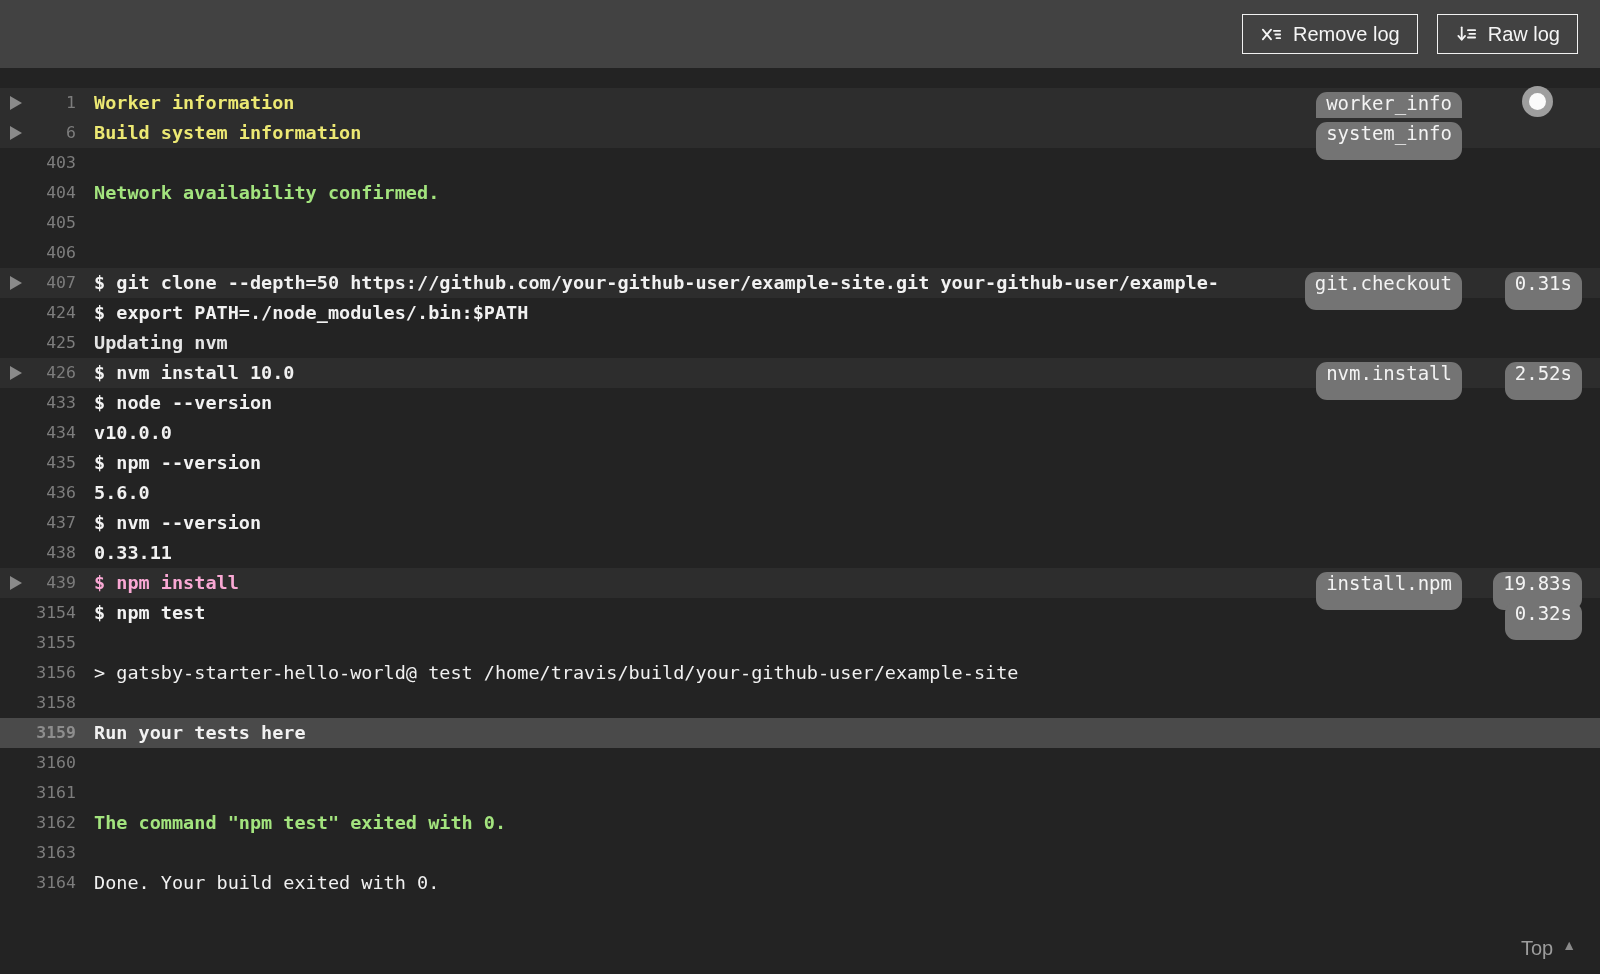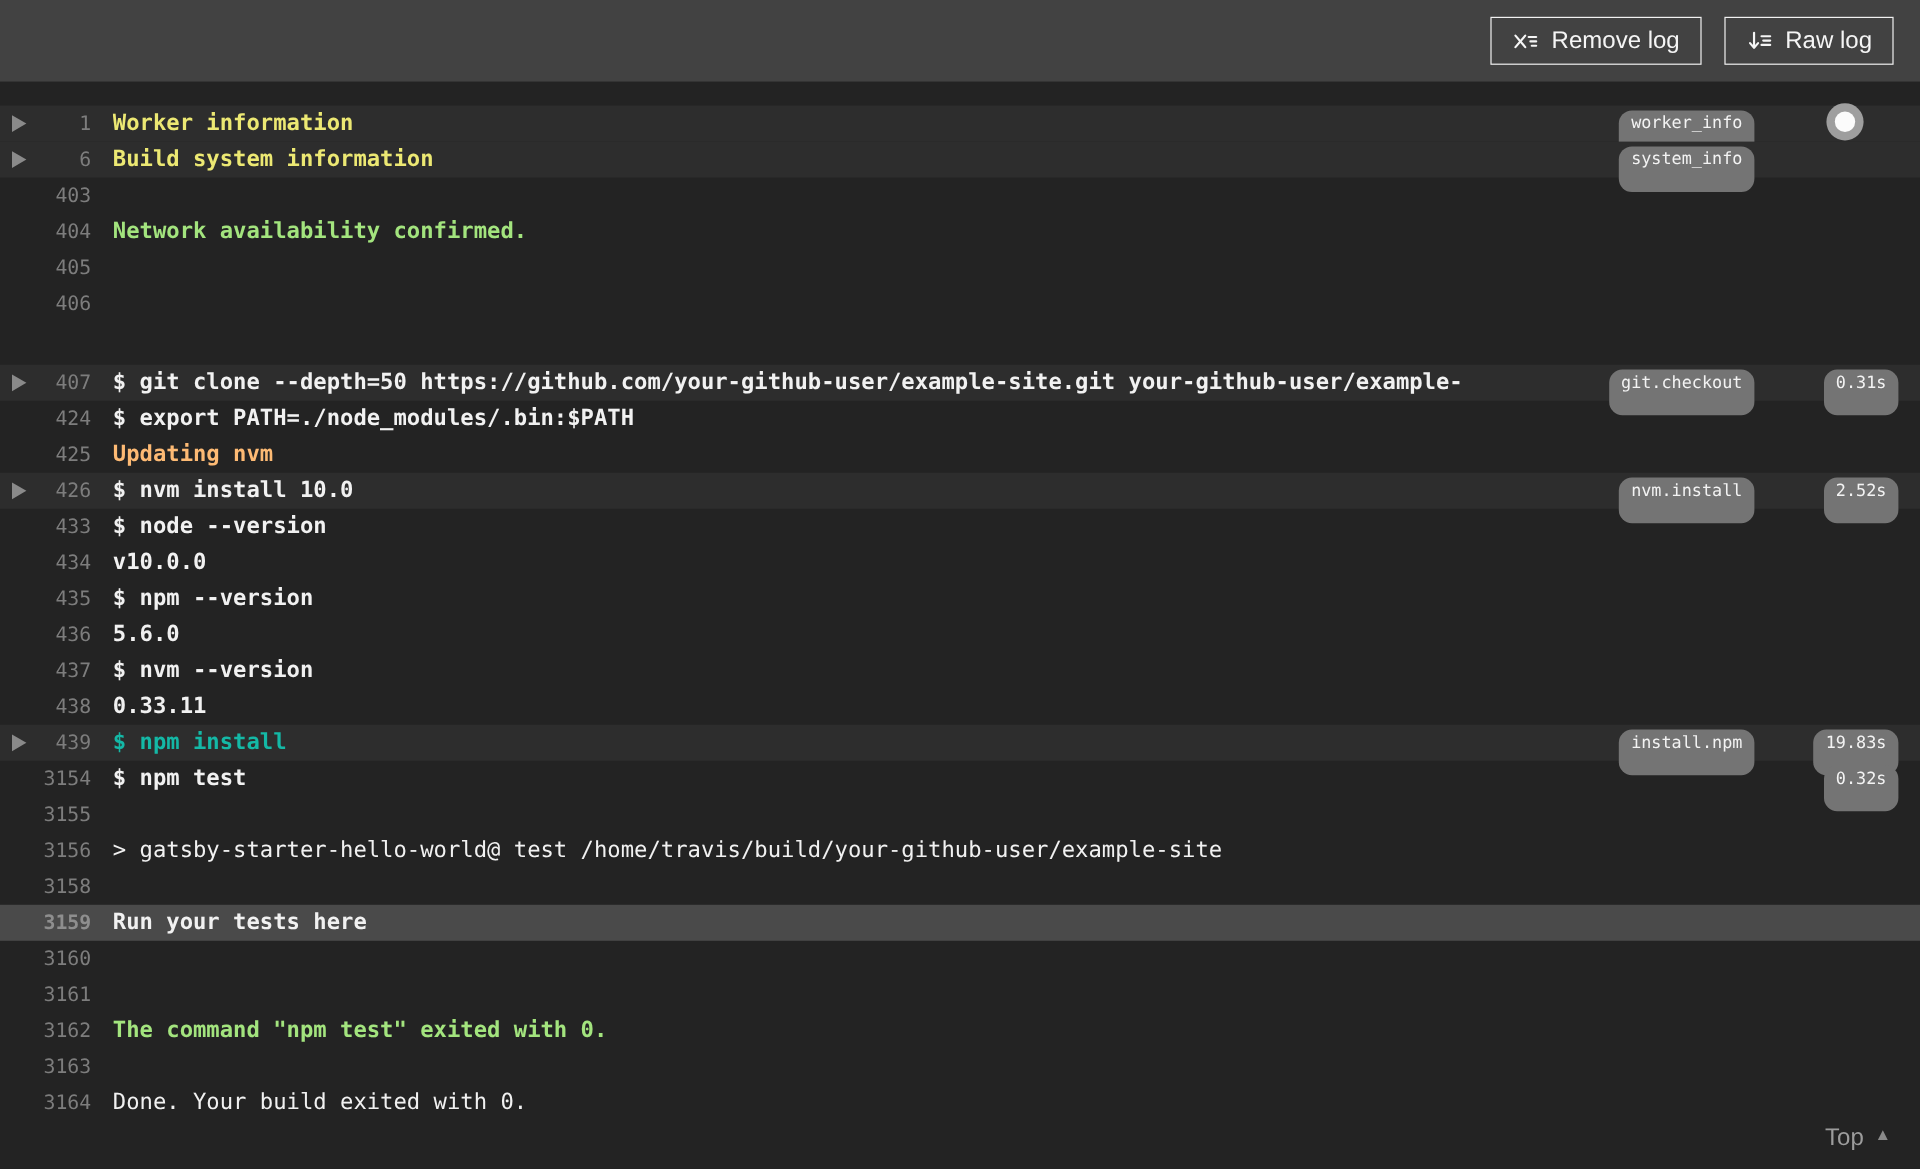--- a/index.html
+++ b/index.html
@@ -83,21 +83,21 @@
 
   .badge {
     position: absolute;
     top: 4px;
     height: 38px;
     line-height: 22px;
     padding: 0 10px;
     border-radius: 11px;
     background: var(--badge-bg, #747474);
     color: var(--badge-text, #f3f3f3);
-    font-size: 14px;
+    font-size: 19px;
     font-family: "DejaVu Sans Mono", monospace;
   }
   .badge.name { right: 138px; }
   .badge.time { right: 18px; }
 
   
   .scroll-dot {
     position: absolute;
     left: 1522px;
     top: 86px;
@@ -160,31 +160,31 @@
 </div>
 
 <div class="log">
   <div id="rows">
       <div class="row fold-start"><span class="arrow"></span><span class="num">1</span><span class="text bold" style="color: rgb(236, 232, 115);">Worker information</span><span class="badge name">worker_info</span></div>
       <div class="row fold-start"><span class="arrow"></span><span class="num">6</span><span class="text bold" style="color: rgb(236, 232, 115);">Build system information</span><span class="badge name">system_info</span></div>
       <div class="row"><span class="num">403</span><span class="text" style="color: rgb(241, 241, 241);"></span></div>
       <div class="row"><span class="num">404</span><span class="text bold" style="color: rgb(163, 228, 126);">Network availability confirmed.</span></div>
       <div class="row"><span class="num">405</span><span class="text" style="color: rgb(241, 241, 241);"></span></div>
       <div class="row"><span class="num">406</span><span class="text" style="color: rgb(241, 241, 241);"></span></div>
-      <div class="row fold-start"><span class="arrow"></span><span class="num">407</span><span class="text bold" style="color: rgb(241, 241, 241); margin-top: 36px;">$ git clone --depth=50 https://github.com/your-github-user/example-site.git your-github-user/example-</span><span class="badge name">git.checkout</span><span class="badge time">0.31s</span></div>
+      <div class="row fold-start"><span class="arrow"></span><span class="num">407</span><span class="text bold" style="color: rgb(241, 241, 241);">$ git clone --depth=50 https://github.com/your-github-user/example-site.git your-github-user/example-</span><span class="badge name">git.checkout</span><span class="badge time">0.31s</span></div>
       <div class="row"><span class="num">424</span><span class="text bold" style="color: rgb(241, 241, 241);">$ export PATH=./node_modules/.bin:$PATH</span></div>
-      <div class="row"><span class="num">425</span><span class="text bold" style="color: #fdba74;">Updating nvm</span></div>
+      <div class="row"><span class="num">425</span><span class="text bold" style="color: #e5e5e5;">Updating nvm</span></div>
       <div class="row fold-start"><span class="arrow"></span><span class="num">426</span><span class="text bold" style="color: rgb(241, 241, 241);">$ nvm install 10.0</span><span class="badge name">nvm.install</span><span class="badge time">2.52s</span></div>
       <div class="row"><span class="num">433</span><span class="text bold" style="color: rgb(241, 241, 241);">$ node --version</span></div>
       <div class="row"><span class="num">434</span><span class="text bold" style="color: rgb(241, 241, 241);">v10.0.0</span></div>
       <div class="row"><span class="num">435</span><span class="text bold" style="color: rgb(241, 241, 241);">$ npm --version</span></div>
       <div class="row"><span class="num">436</span><span class="text bold" style="color: rgb(241, 241, 241);">5.6.0</span></div>
       <div class="row"><span class="num">437</span><span class="text bold" style="color: rgb(241, 241, 241);">$ nvm --version</span></div>
       <div class="row"><span class="num">438</span><span class="text bold" style="color: rgb(241, 241, 241);">0.33.11</span></div>
-      <div class="row fold-start"><span class="arrow"></span><span class="num">439</span><span class="text bold" style="color: #14b8a6;">$ npm install</span><span class="badge name">install.npm</span><span class="badge time">19.83s</span></div>
+      <div class="row fold-start"><span class="arrow"></span><span class="num">439</span><span class="text bold" style="color: #f9a8d4;">$ npm install</span><span class="badge name">install.npm</span><span class="badge time">19.83s</span></div>
       <div class="row"><span class="num">3154</span><span class="text bold" style="color: rgb(241, 241, 241);">$ npm test</span><span class="badge time">0.32s</span></div>
       <div class="row"><span class="num">3155</span><span class="text" style="color: rgb(241, 241, 241);"></span></div>
       <div class="row"><span class="num">3156</span><span class="text" style="color: rgb(241, 241, 241);">&gt; gatsby-starter-hello-world@ test /home/travis/build/your-github-user/example-site</span></div>
       <div class="row"><span class="num">3158</span><span class="text" style="color: rgb(241, 241, 241);"></span></div>
       <div class="row selected"><span class="num">3159</span><span class="text" style="color: rgb(241, 241, 241);">Run your tests here</span></div>
       <div class="row"><span class="num">3160</span><span class="text" style="color: rgb(241, 241, 241);"></span></div>
       <div class="row"><span class="num">3161</span><span class="text" style="color: rgb(241, 241, 241);"></span></div>
       <div class="row"><span class="num">3162</span><span class="text bold" style="color: rgb(163, 228, 126);">The command "npm test" exited with 0.</span></div>
       <div class="row"><span class="num">3163</span><span class="text" style="color: rgb(241, 241, 241);"></span></div>
       <div class="row"><span class="num">3164</span><span class="text" style="color: rgb(241, 241, 241);">Done. Your build exited with 0.</span></div>

